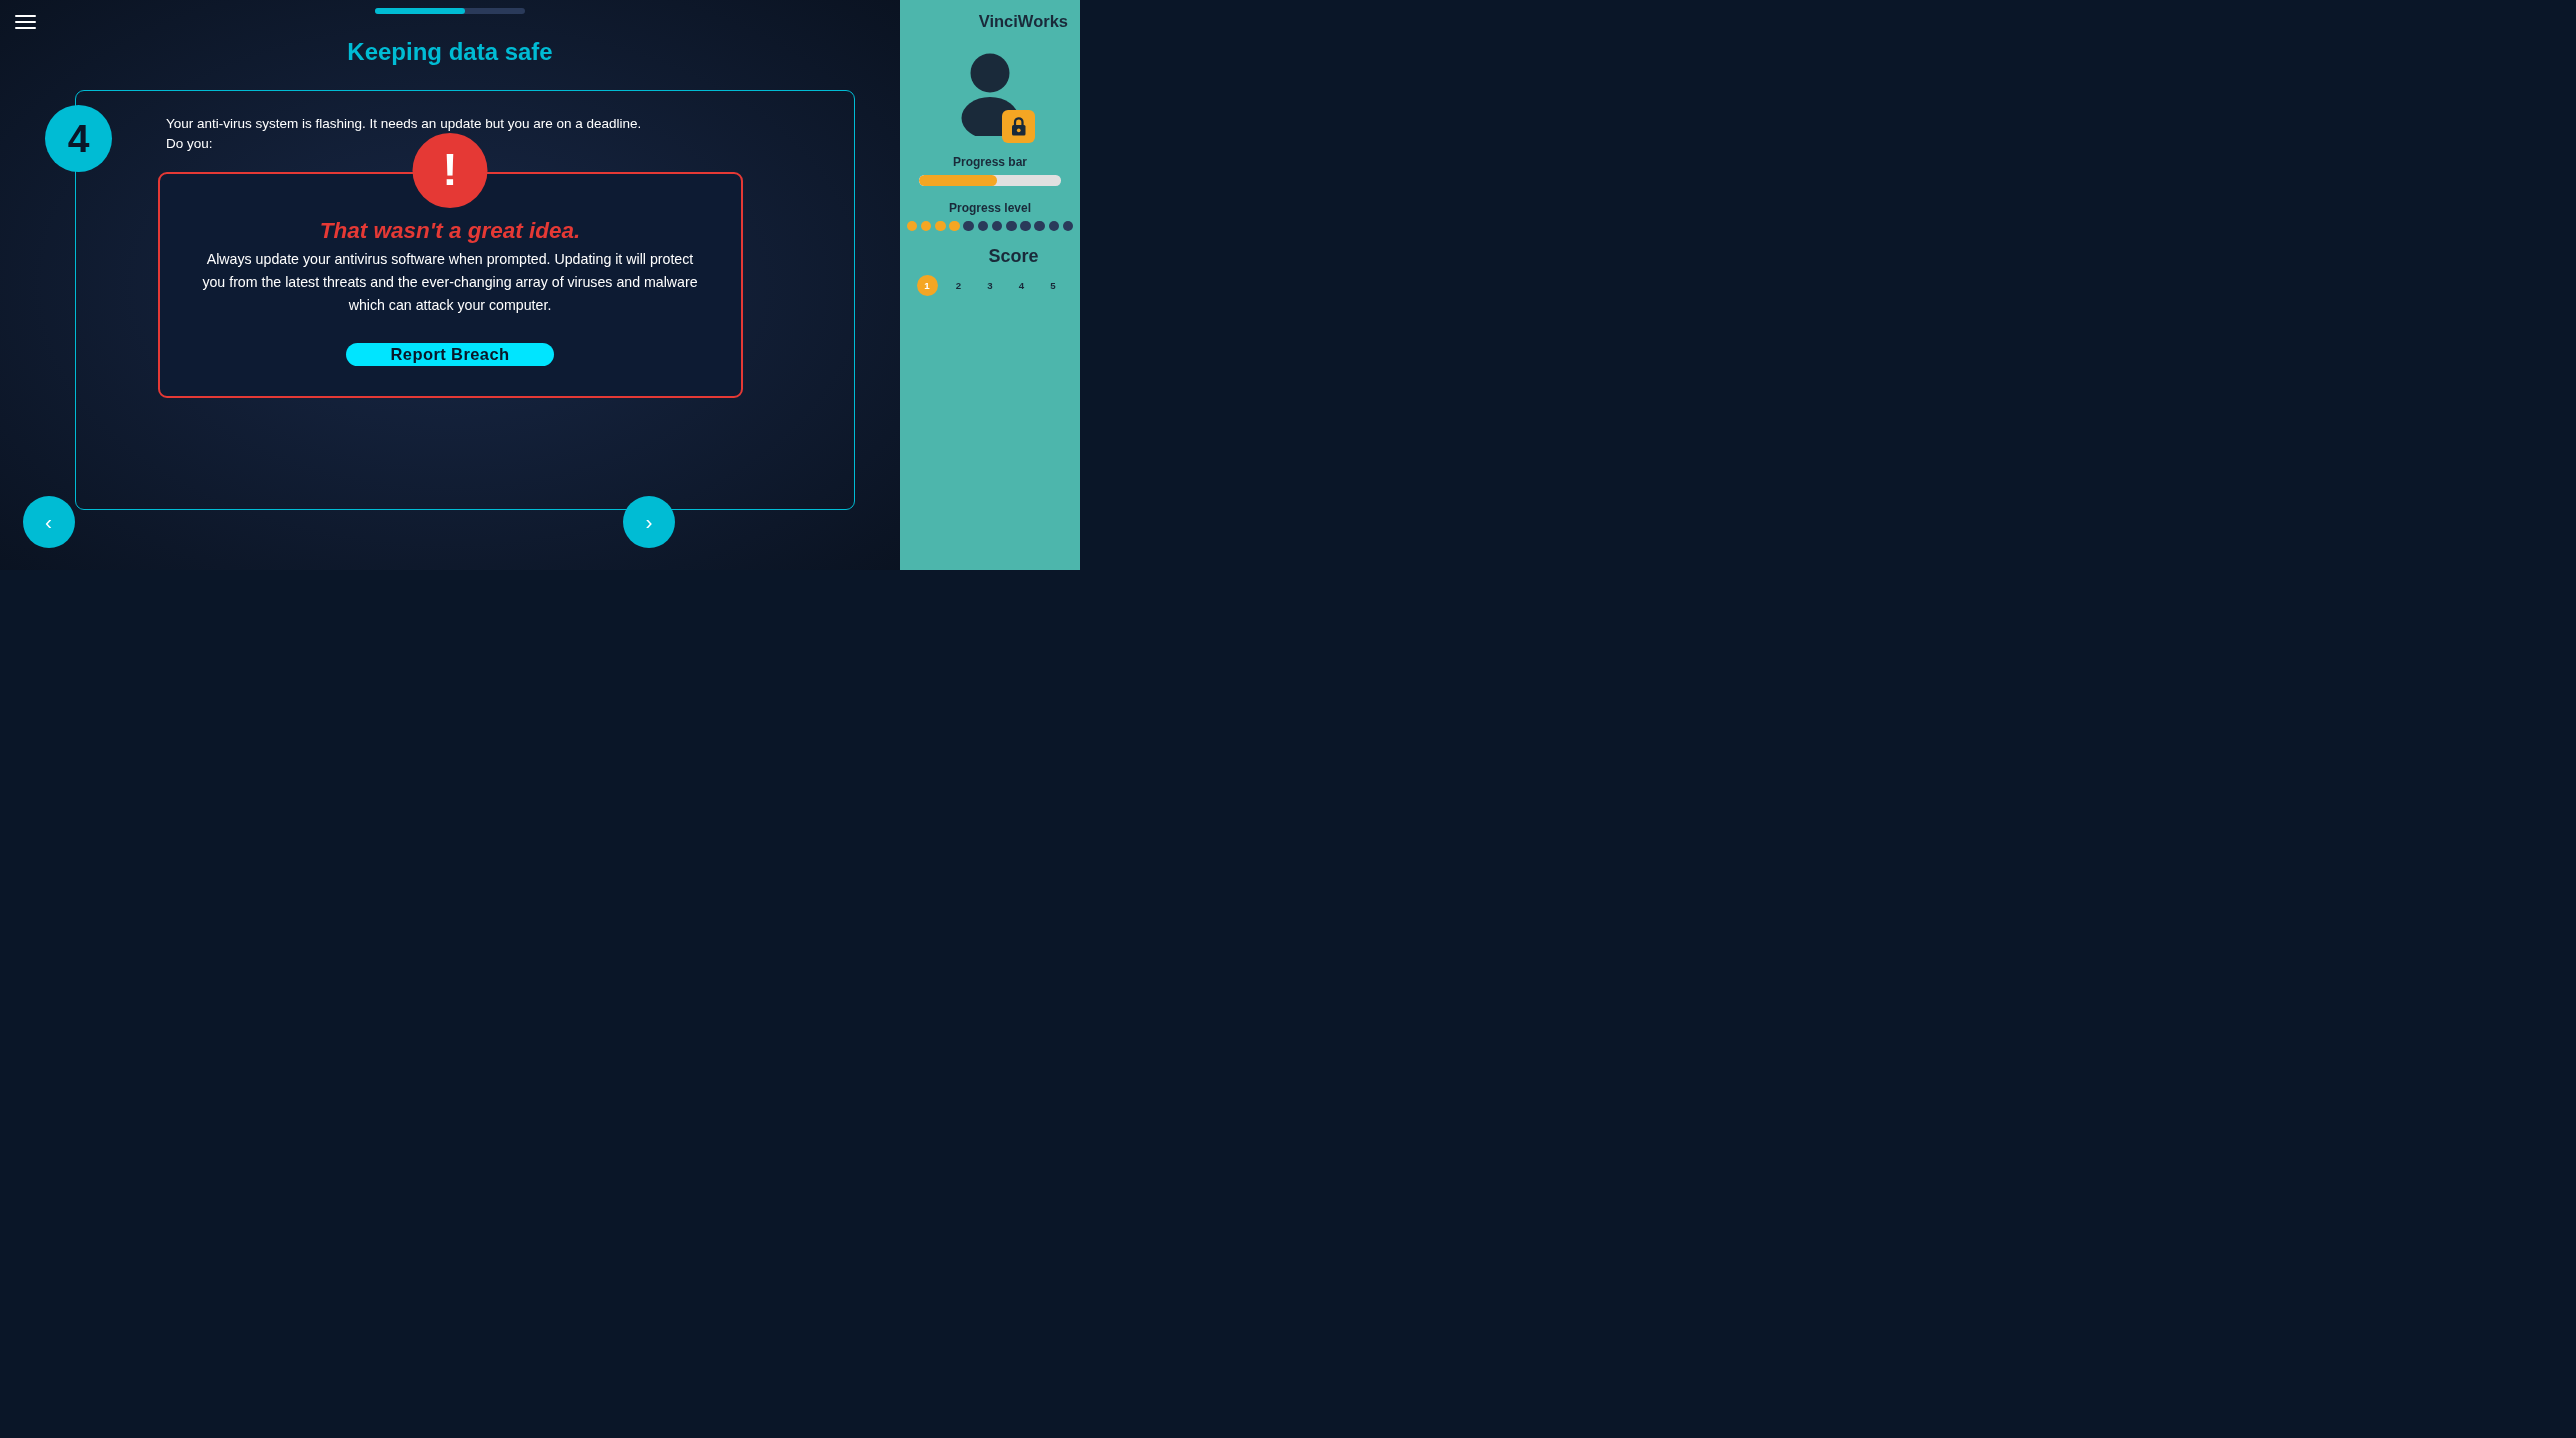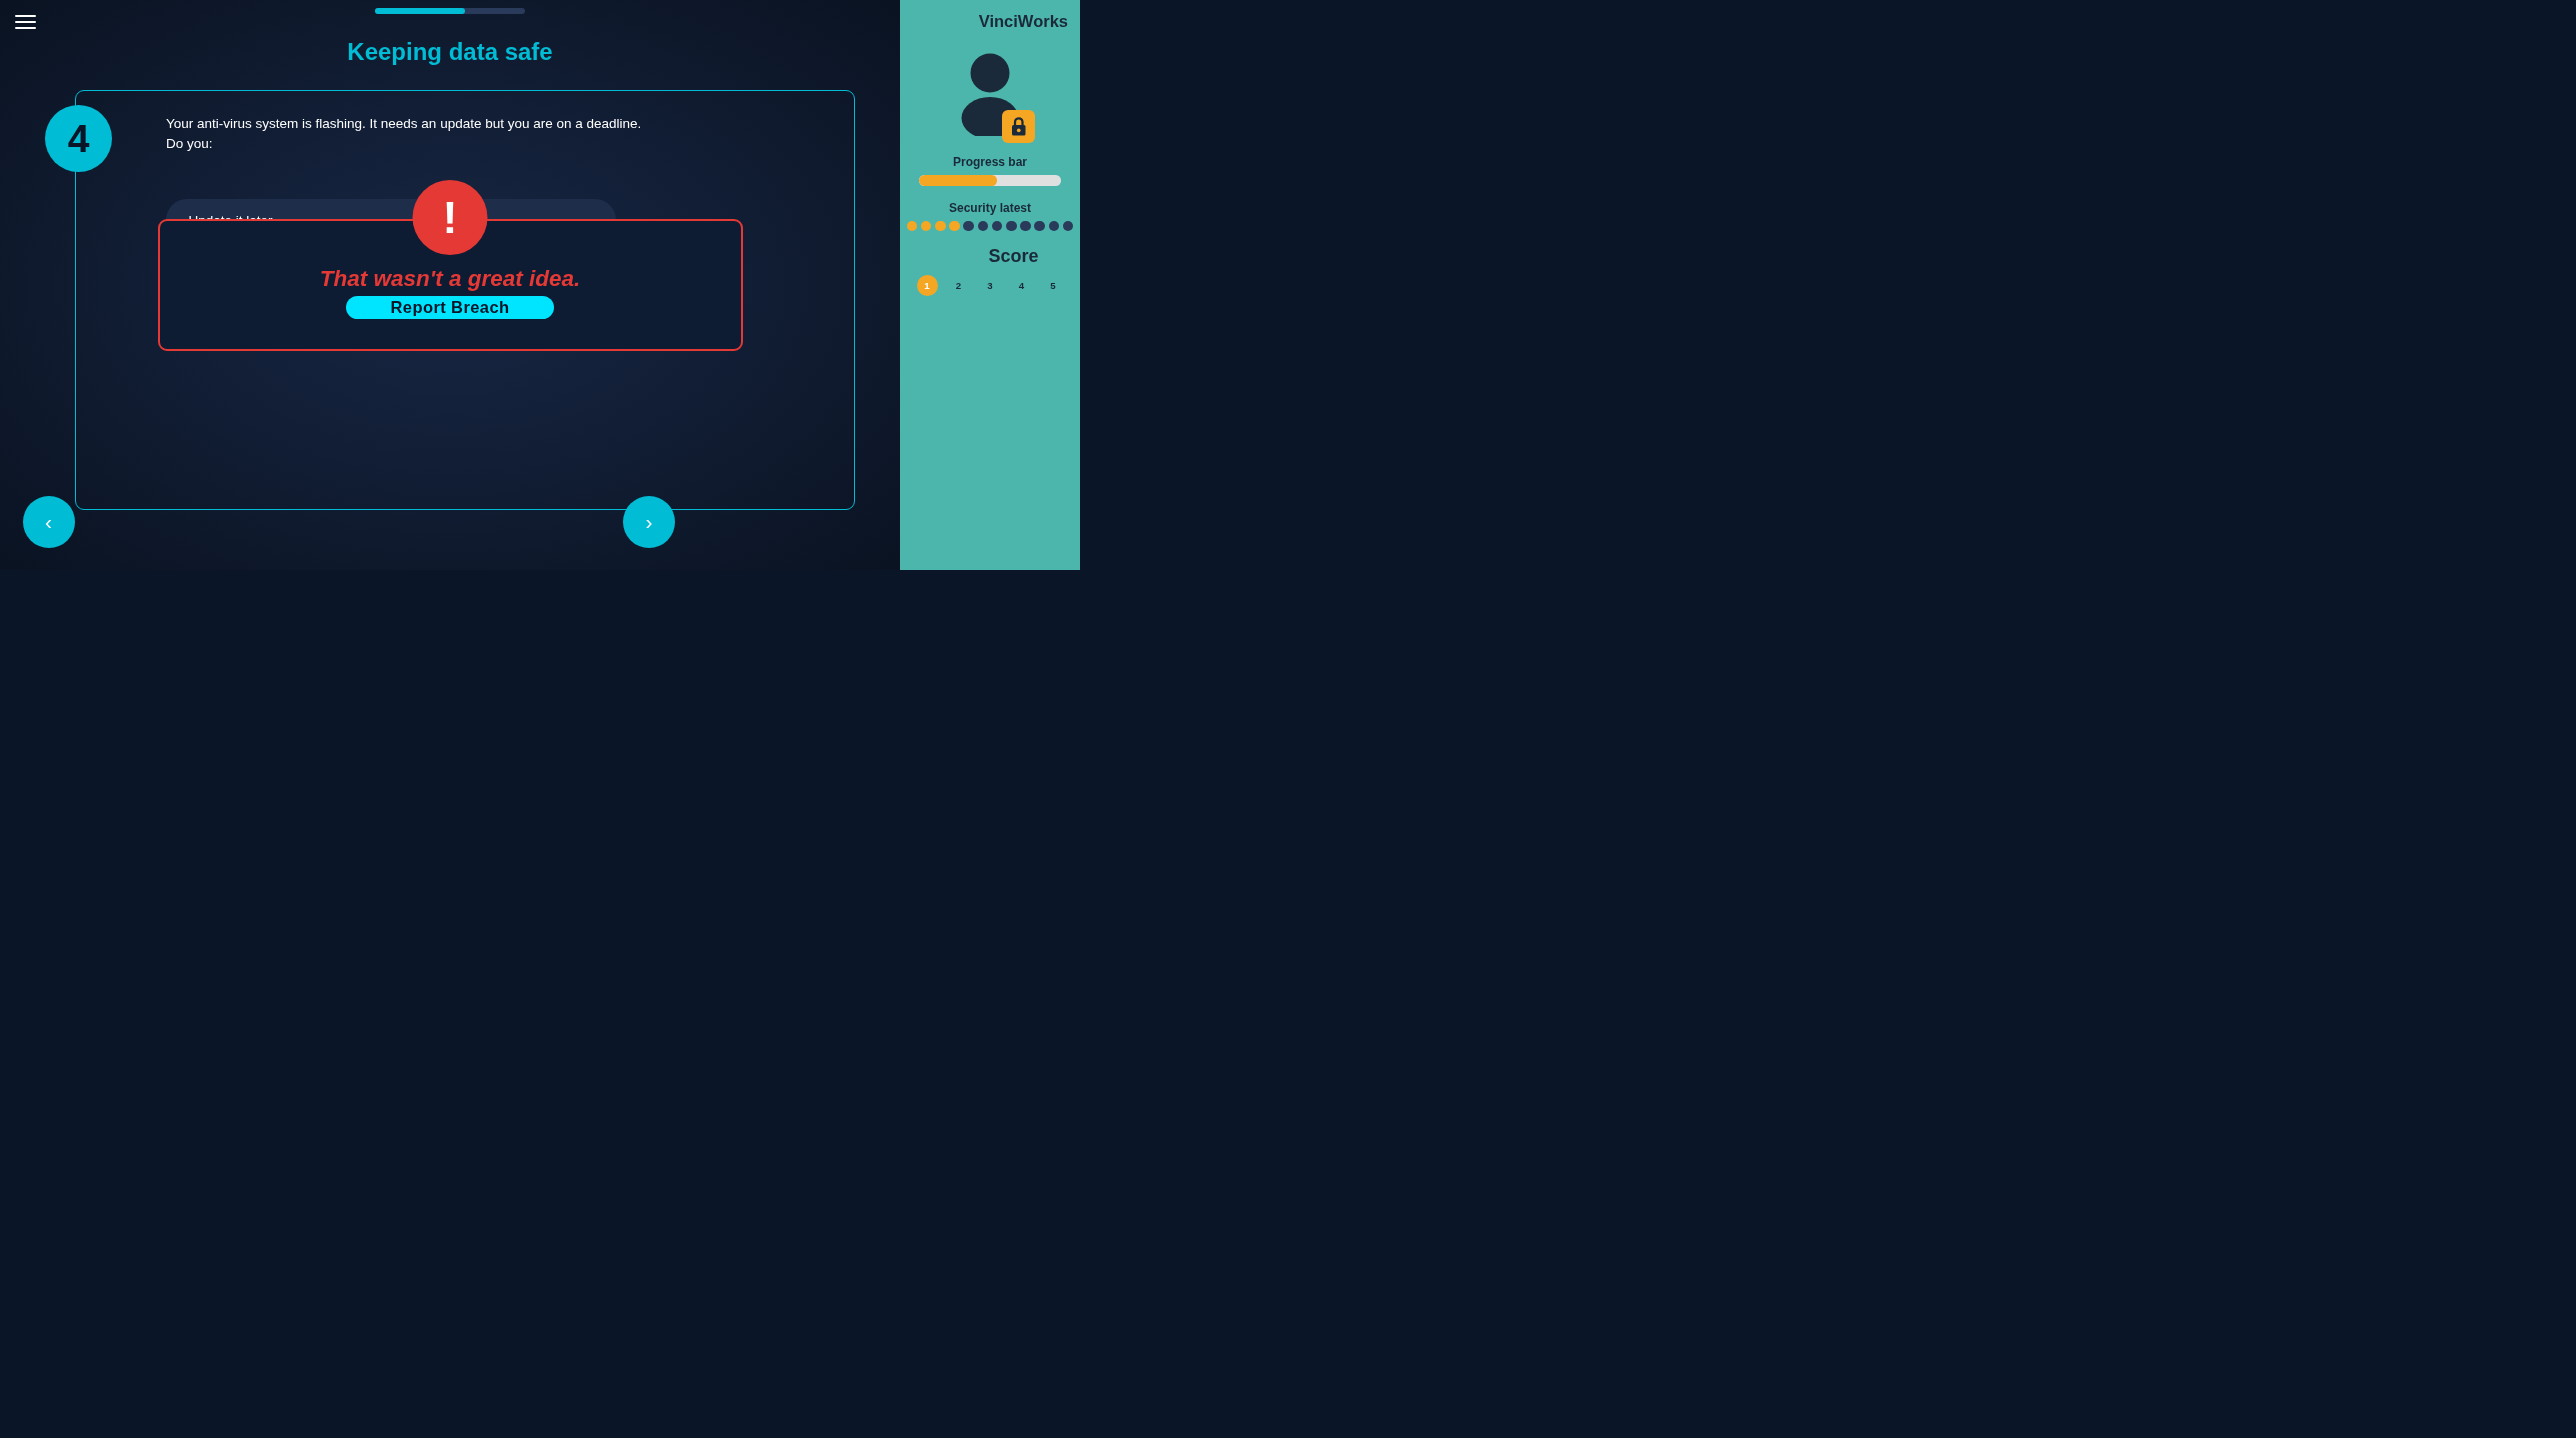--- a/index.html
+++ b/index.html
@@ -390,20 +390,21 @@
       <button class="option-btn">Update your antivirus now</button>
     </div>
   </div>
 
   <div class="modal-overlay">
     <div class="modal-box">
       <div class="modal-icon">
         <span>!</span>
       </div>
       <div class="modal-title">That wasn't a great idea.</div>
+      <div class="modal-body">Always update your antivirus software when prompted. Updating it will protect you from the latest threats and the ever-changing array of viruses and malware which can attack your computer.</div>
       <button class="modal-btn">Report Breach</button>
     </div>
   </div>
 
   <button class="nav-prev">‹</button>
 
   <button class="nav-next">›</button>
 </div>
 
 <div class="sidebar">
@@ -421,21 +422,21 @@
         <circle cx="13" cy="19" r="2.5" fill="#f5a623"></circle>
       </svg>
     </div>
   </div>
 
   <div class="sidebar-section-title">Progress bar</div>
   <div class="progress-bar-container">
     <div class="progress-bar-fill"></div>
   </div>
 
-  <div class="sidebar-section-title">Security latest</div>
+  <div class="sidebar-section-title">Progress level</div>
   <div class="security-dots">
     <div class="dot filled"></div>
     <div class="dot filled"></div>
     <div class="dot filled"></div>
     <div class="dot filled"></div>
     <div class="dot empty"></div>
     <div class="dot empty"></div>
     <div class="dot empty"></div>
     <div class="dot empty"></div>
     <div class="dot empty"></div>

